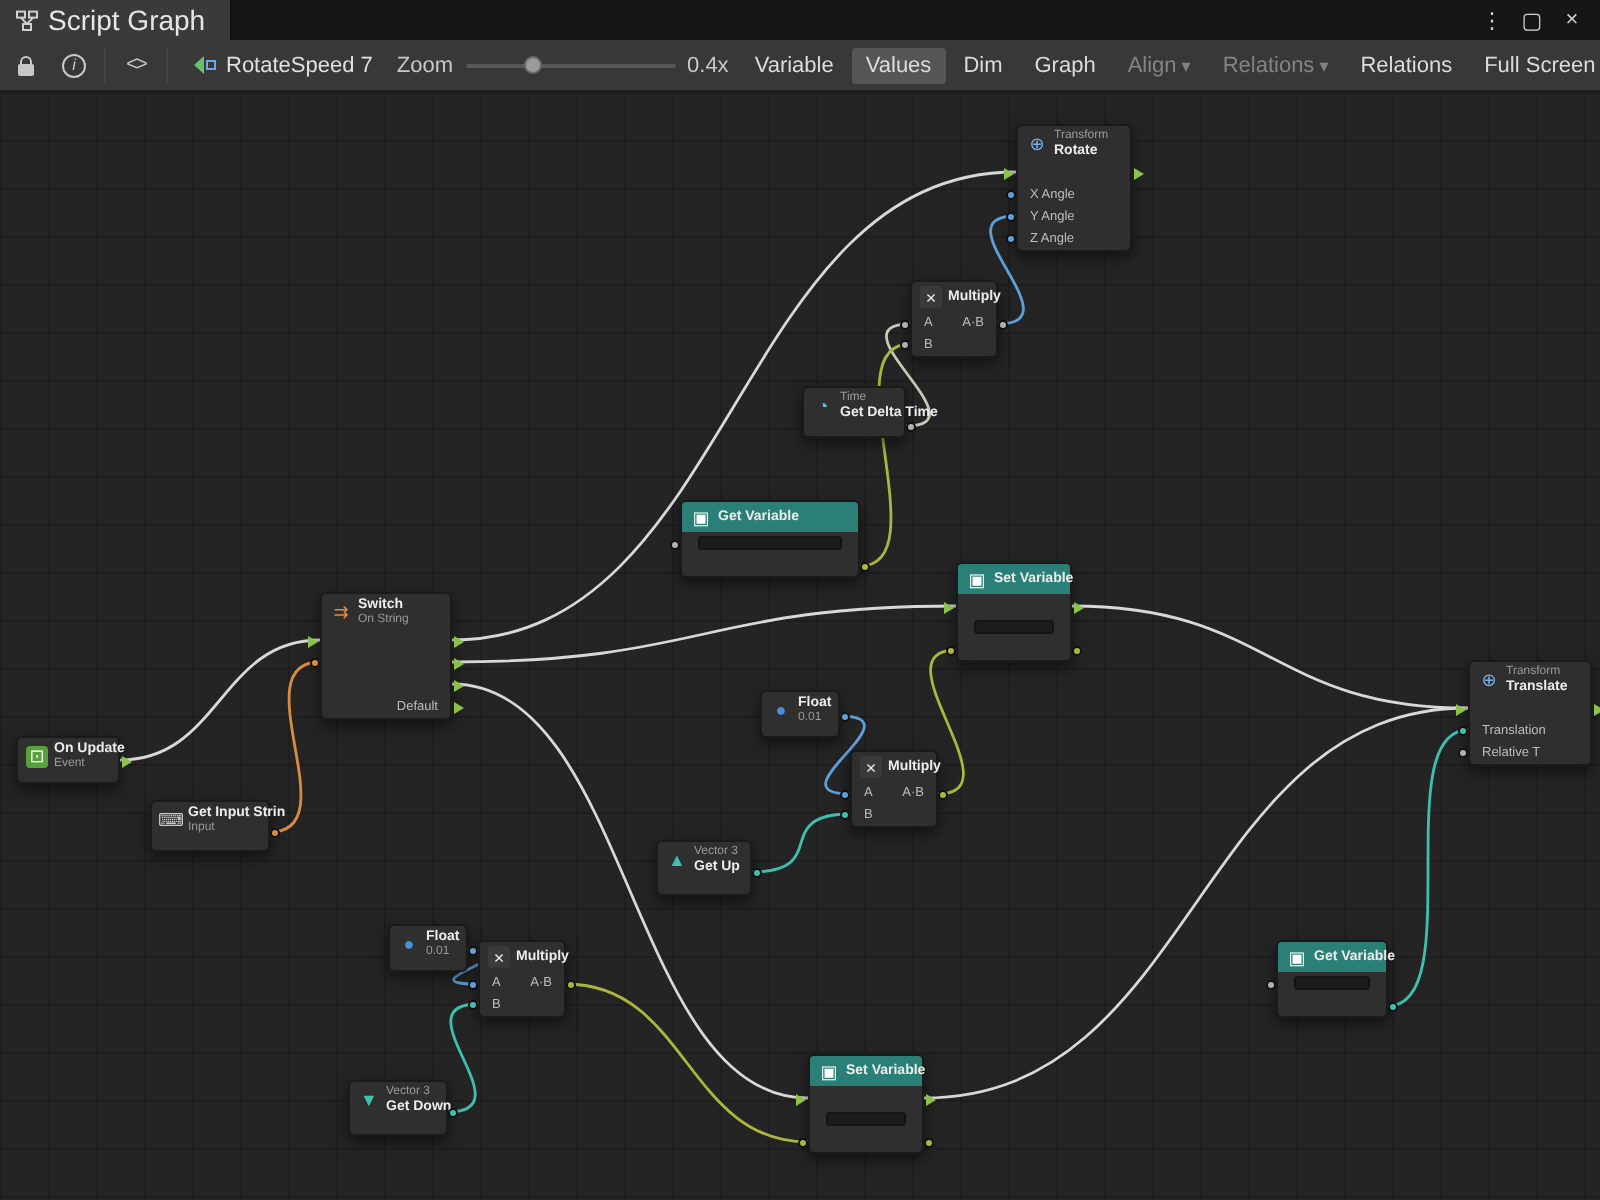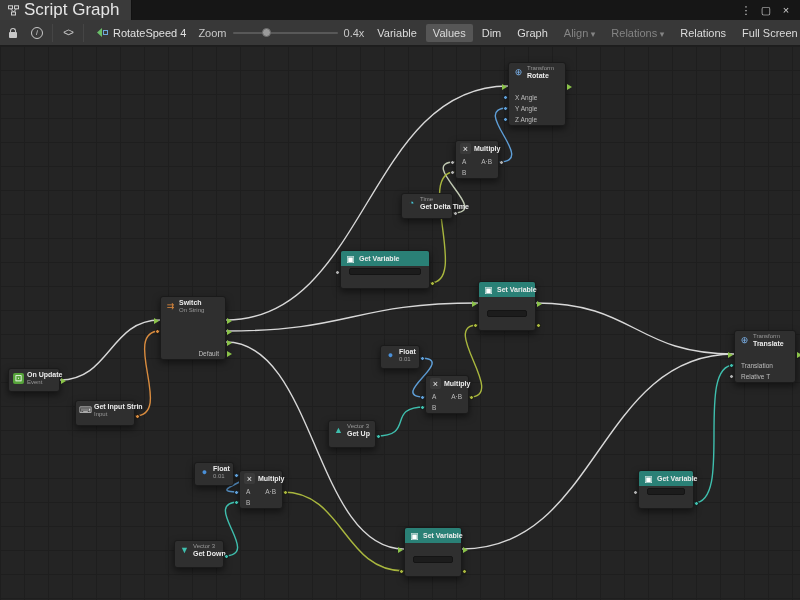--- a/index.html
+++ b/index.html
@@ -4,21 +4,21 @@
 <style>
   html,body{margin:0;padding:0;background:#111;}
   *{box-sizing:border-box;}
   .app{position:relative;width:800px;height:600px;overflow:hidden;
        font-family:"Liberation Sans",sans-serif;color:#ddd;background:#242424;}
 
   
   .tabbar{position:absolute;top:0;left:0;width:800px;height:20px;background:#161616;
           display:flex;align-items:stretch;}
   .tab{display:flex;align-items:center;gap:5px;padding:0 12px 0 8px;background:#3a3a3a;
-       font-size:17px;color:#e6e6e6;border-right:1px solid #111;}
+       font-size:14px;color:#e6e6e6;border-right:1px solid #111;}
   .wctrls{margin-left:auto;display:flex;align-items:center;gap:4px;padding-right:6px;}
   .wctrl{width:16px;height:16px;display:flex;align-items:center;justify-content:center;
          color:#cfcfcf;font-size:11px;cursor:default;}
 
   
   .toolbar{position:absolute;top:20px;left:0;width:800px;height:26px;background:#383838;
            border-bottom:1px solid #1d1d1d;display:flex;align-items:center;gap:6px;
            padding:0 4px;font-size:11px;white-space:nowrap;overflow:hidden;}
   .tbicon{display:flex;align-items:center;justify-content:center;min-width:18px;height:20px;color:#c8c8c8;}
   .divider{width:1px;height:18px;background:#2a2a2a;border-right:1px solid #454545;}
@@ -100,21 +100,21 @@
     <span class="divider"></span>
     <span class="tbicon codeic">
         <span>&lt;&gt;</span>
       </span>
     <span class="divider"></span>
     <span class="graphname">
       <svg width="12" height="11" viewBox="0 0 12 11">
         <path d="M1 5.5 L6 1 L6 10 Z" fill="#6abf69"></path>
         <rect x="7.5" y="3.5" width="4" height="4" fill="none" stroke="#6fa8dc"></rect>
       </svg>
-      <span>RotateSpeed 4</span>
+      <span>RotateSpeed 7</span>
     </span>
     <span class="zoomwrap">
       <span>Zoom</span>
       <span class="slider">
         <span class="track"></span>
         <span class="knob"></span>
       </span>
       <span>0.4x</span>
     </span>
     <span class="tb-buttons" id="tb-buttons">

